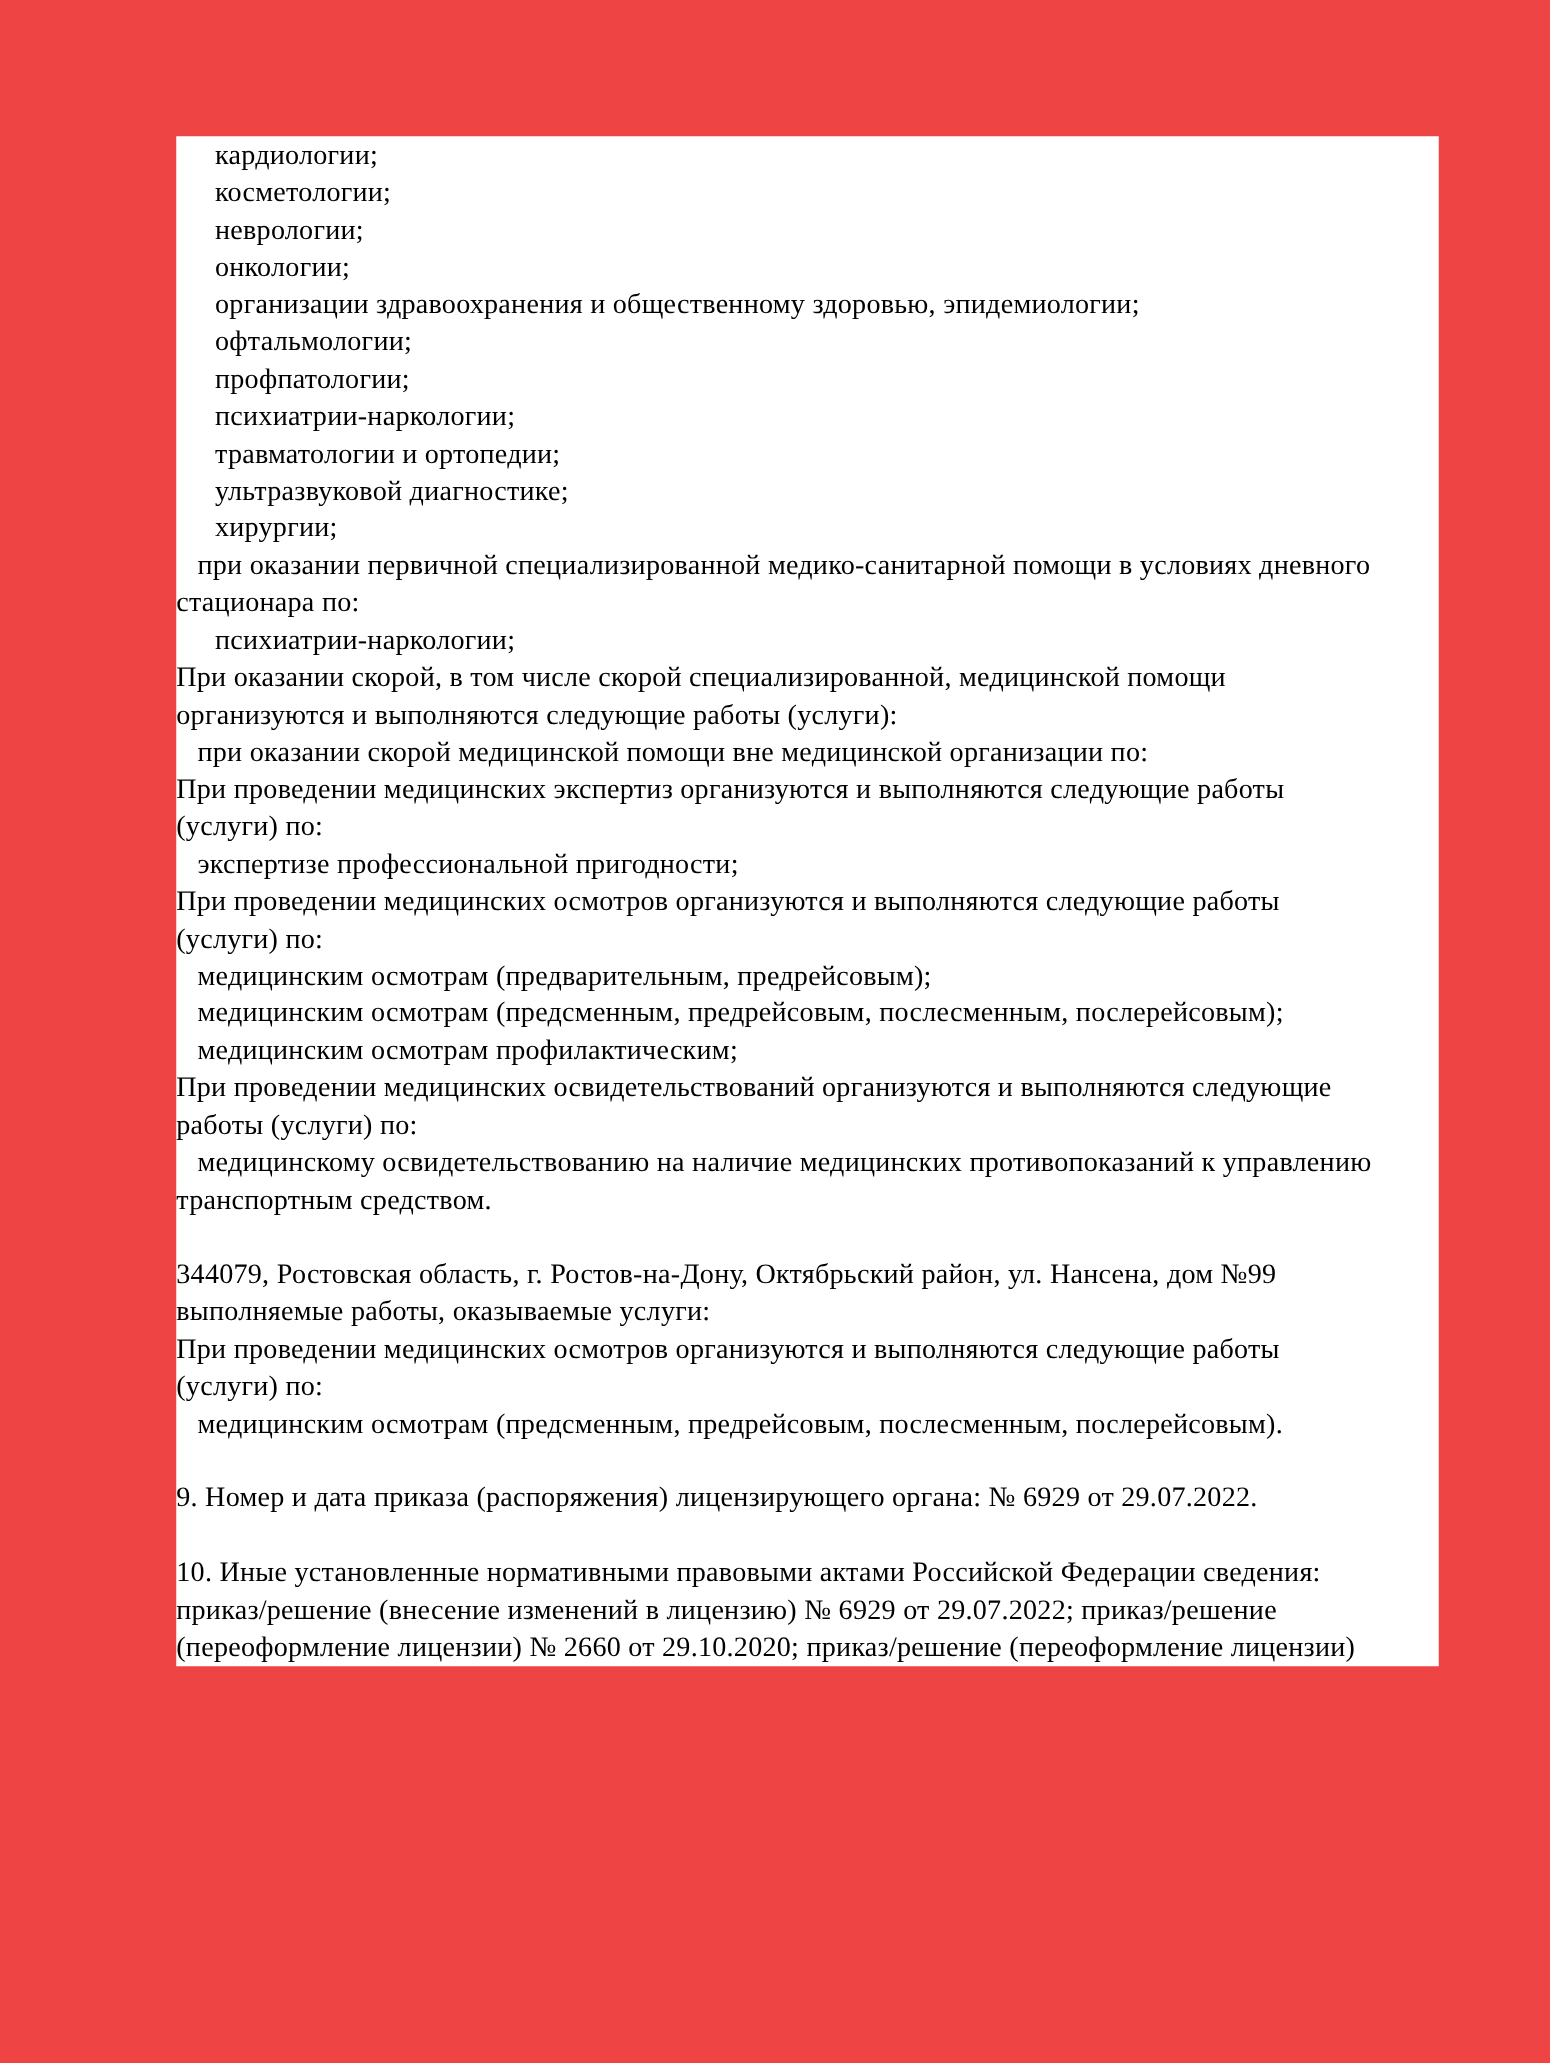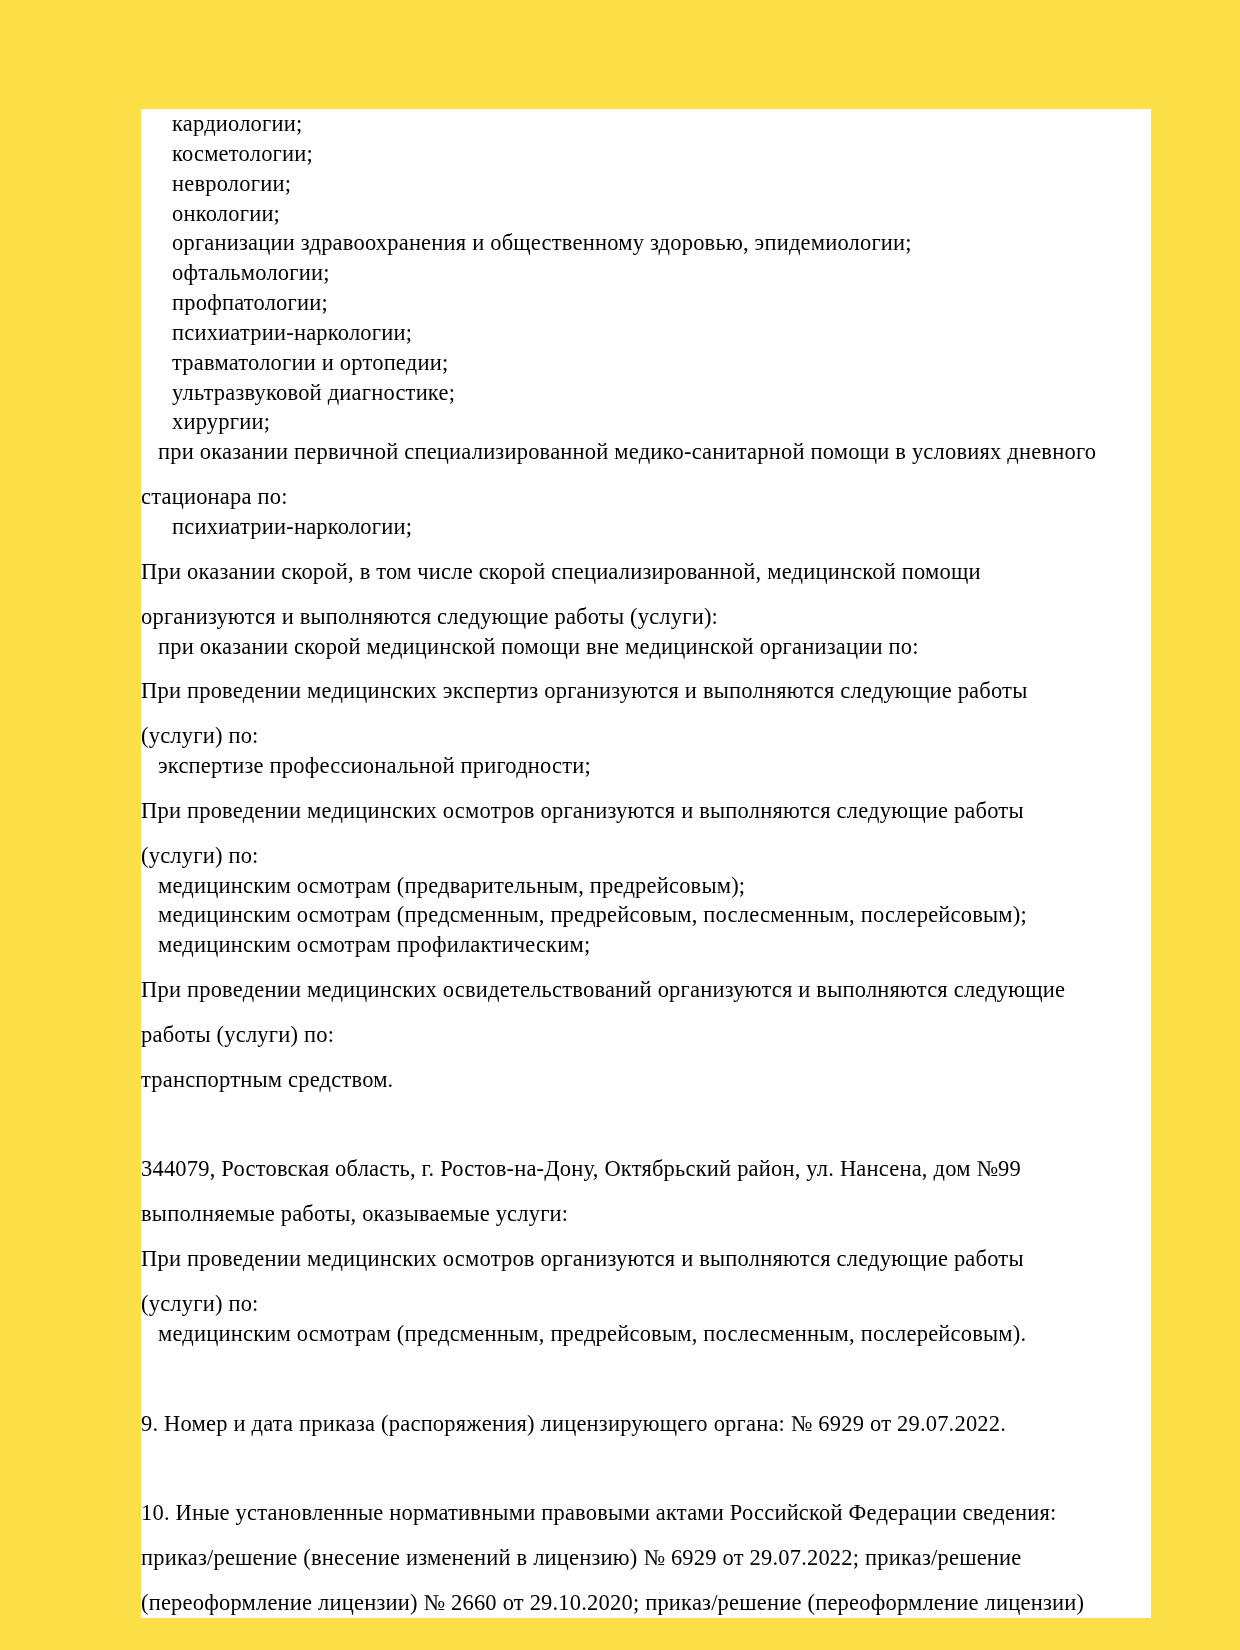--- a/index.html
+++ b/index.html
@@ -3,40 +3,40 @@
 <meta charset="utf-8">
 <style>
   html, body {
     margin: 0;
     padding: 0;
   }
   .page {
     position: relative;
     width: 1240px;
     height: 1650px;
-    background: #fde047;
+    background: #ef4444;
     overflow: hidden;
     font-family: "Liberation Serif", "DejaVu Serif", serif;
   }
   .doc-text {
     position: absolute;
     left: 141px;
     top: 109px;
     width: 1010px;
     color: #000000;
     font-size: 22.5px;
     line-height: 29.85px;
     font-weight: 400;
     letter-spacing: 0.2px;
   }
   .line {
     white-space: pre;
     min-height: 29.85px;
   }
-  .indent-0 { padding-left: 0; margin-top: 15px; }
+  .indent-0 { padding-left: 0; }
   .indent-1 { padding-left: 17px; }
   .indent-2 { padding-left: 31px; }
 </style>
 </head>
 <body>
 
 <div class="page">
   <div class="doc-text" style="background: rgb(255, 255, 255); color: rgb(0, 0, 0);">
       <div class="line indent-2">кардиологии;</div>
       <div class="line indent-2">косметологии;</div>
@@ -58,20 +58,21 @@
       <div class="line indent-0">При проведении медицинских экспертиз организуются и выполняются следующие работы</div>
       <div class="line indent-0">(услуги) по:</div>
       <div class="line indent-1">экспертизе профессиональной пригодности;</div>
       <div class="line indent-0">При проведении медицинских осмотров организуются и выполняются следующие работы</div>
       <div class="line indent-0">(услуги) по:</div>
       <div class="line indent-1">медицинским осмотрам (предварительным, предрейсовым);</div>
       <div class="line indent-1">медицинским осмотрам (предсменным, предрейсовым, послесменным, послерейсовым);</div>
       <div class="line indent-1">медицинским осмотрам профилактическим;</div>
       <div class="line indent-0">При проведении медицинских освидетельствований организуются и выполняются следующие</div>
       <div class="line indent-0">работы (услуги) по:</div>
+      <div class="line indent-1">медицинскому освидетельствованию на наличие медицинских противопоказаний к управлению</div>
       <div class="line indent-0">транспортным средством.</div>
       <div class="line indent-0">&nbsp;</div>
       <div class="line indent-0">344079, Ростовская область, г. Ростов-на-Дону, Октябрьский район, ул. Нансена, дом №99</div>
       <div class="line indent-0">выполняемые работы, оказываемые услуги:</div>
       <div class="line indent-0">При проведении медицинских осмотров организуются и выполняются следующие работы</div>
       <div class="line indent-0">(услуги) по:</div>
       <div class="line indent-1">медицинским осмотрам (предсменным, предрейсовым, послесменным, послерейсовым).</div>
       <div class="line indent-0">&nbsp;</div>
       <div class="line indent-0">9. Номер и дата приказа (распоряжения) лицензирующего органа: № 6929 от 29.07.2022.</div>
       <div class="line indent-0">&nbsp;</div>

